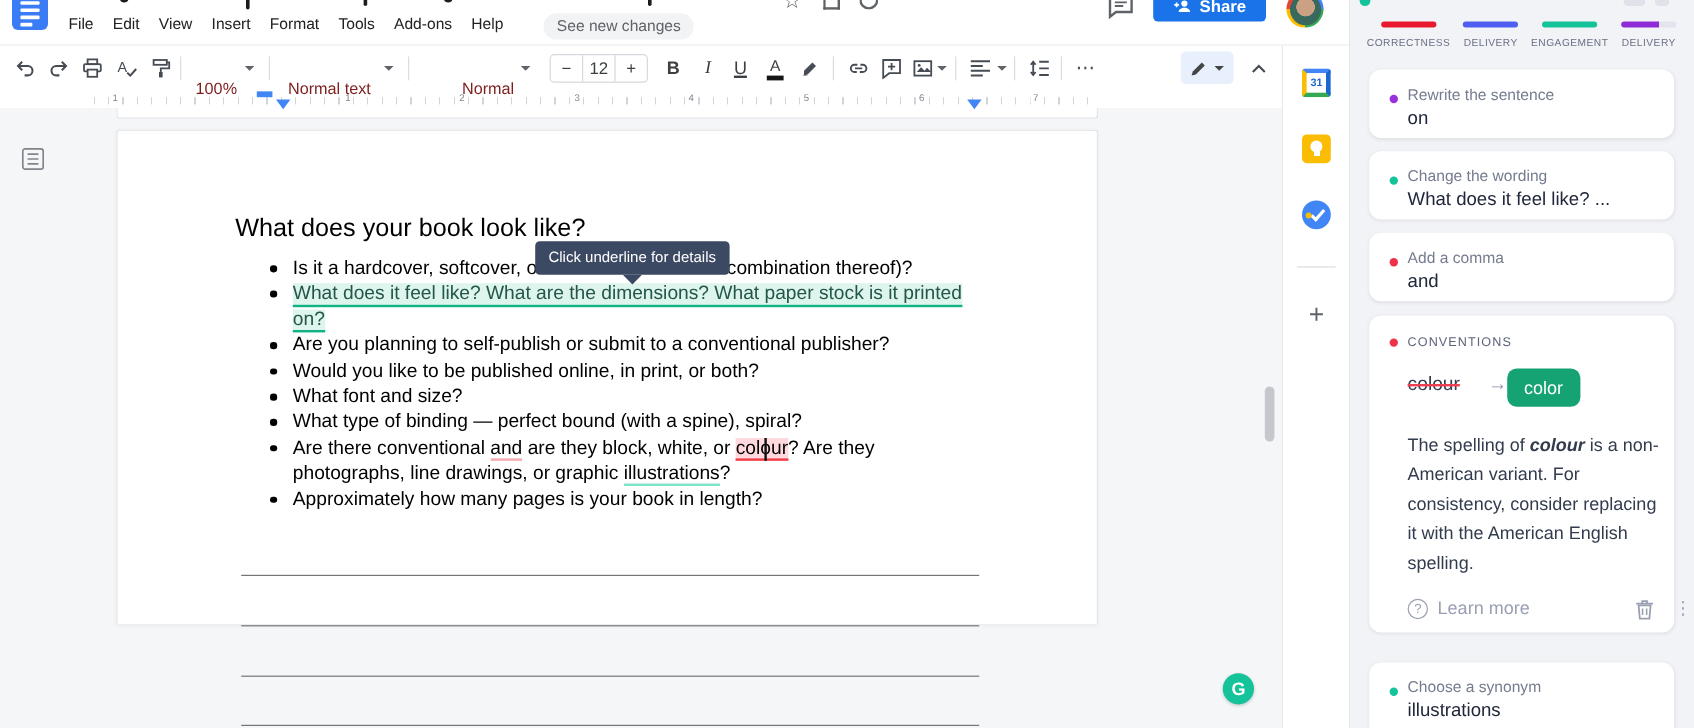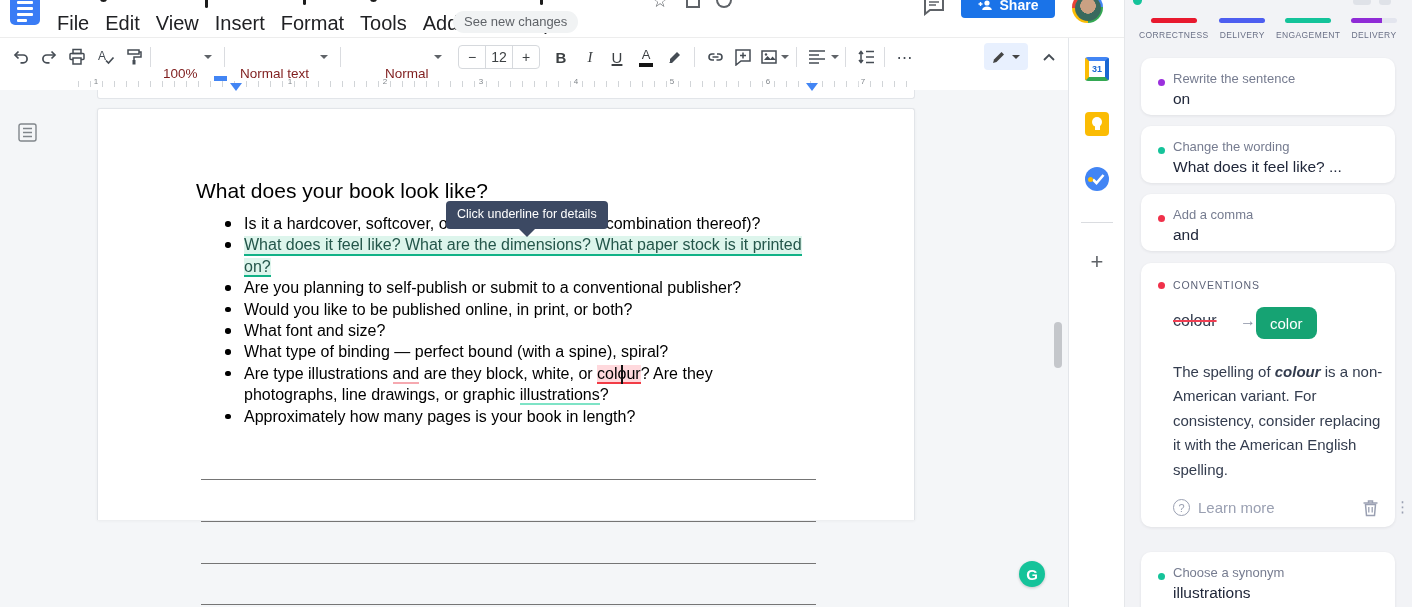--- a/index.html
+++ b/index.html
@@ -9,21 +9,21 @@
 
   
   #header { position:absolute; left:0; top:0; width:1124px; height:38px; background:#fff;
     border-bottom:1px solid #ededed; z-index:5; }
   #docs-icon { position:absolute; left:10px; top:-14px; width:30px; height:39px;
     background:#3a7cf5; border-radius:5px; }
   #docs-icon i { position:absolute; left:7px; width:16px; height:2.5px; background:#fff; border-radius:1px; }
   .title-mark { position:absolute; top:0; background:#1c1c1c; border-radius:0 0 2px 2px; }
   .hdr-stub { position:absolute; top:0; height:9px; overflow:hidden; color:#5f6368; }
   #menu-row { position:absolute; left:57px; top:12px; display:flex; gap:16px;
-    font-size:20px; color:#202124; }
+    font-size:13px; color:#202124; }
   #menu-row span { cursor:default; }
   #chip-newchanges { position:absolute; left:453px; top:11px; height:22px; padding:3px 11px;
     background:#f1f3f4; border-radius:12px; font-size:13px; color:#5f6368; }
   #comment-top-icon { position:absolute; left:923px; top:-4px; }
   #share-btn { position:absolute; left:961px; top:-9px; width:94px; height:27px; background:#1a73e8;
     border-radius:4px; color:#fff; font-size:14px; font-weight:bold;
     display:flex; align-items:center; justify-content:center; gap:7px; }
   #avatar { position:absolute; left:1072px; top:-8px; width:31px; height:31px; border-radius:50%;
     background:conic-gradient(#4285f4 0 25%, #34a853 25% 50%, #fbbc04 50% 75%, #ea4335 75% 100%); padding:2.5px; }
   #avatar .face { width:100%; height:100%; border-radius:50%; background:
@@ -362,21 +362,21 @@
           <span>Is it a hardcover, softcover, o</span><span class="spacer"></span><span>combination thereof)?</span>
         </li>
         <li>
           <span class="grammar-highlight">What does it feel like? What are the dimensions? What paper stock is it printed on?</span>
         </li>
         <li><span>Are you planning to self-publish or submit to a conventional publisher?</span></li>
         <li><span>Would you like to be published online, in print, or both?</span></li>
         <li><span>What font and size?</span></li>
         <li><span>What type of binding — perfect bound (with a spine), spiral?</span></li>
         <li>
-          <span>Are type illustrations </span><span class="comma-underline">and</span><span> are they block, white, or </span><span class="spelling-error"><span>colour</span><span class="caret-bar"></span></span><span>? Are they photographs, line drawings, or graphic </span><span class="synonym-underline">illustrations</span><span>?</span>
+          <span>Are there conventional </span><span class="comma-underline">and</span><span> are they block, white, or </span><span class="spelling-error"><span>colour</span><span class="caret-bar"></span></span><span>? Are they photographs, line drawings, or graphic </span><span class="synonym-underline">illustrations</span><span>?</span>
         </li>
         <li><span>Approximately how many pages is your book in length?</span></li>
       </ul>
 
       <div id="tooltip">
         <span>Click underline for details</span>
         <span class="tip-arrow"></span>
       </div>
 
       <div class="writing-line" style="top:370px"></div>

